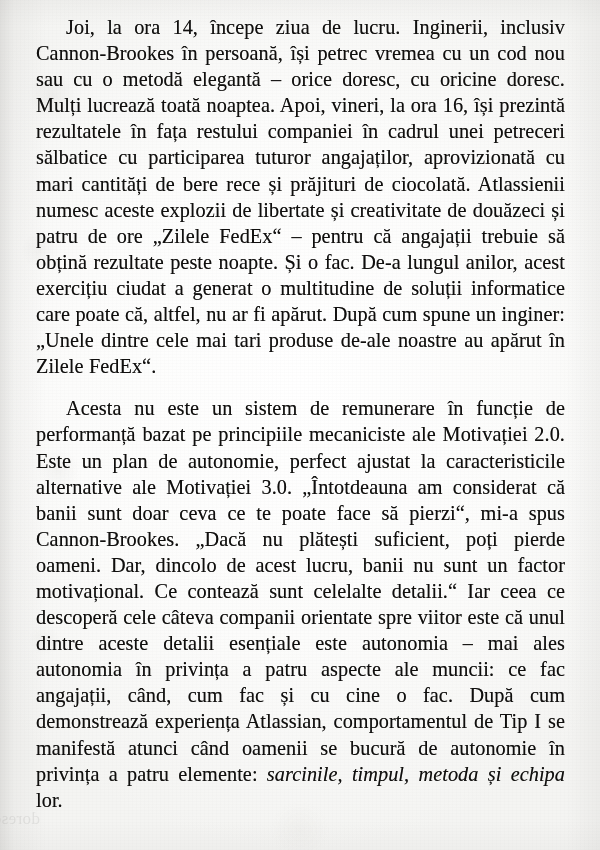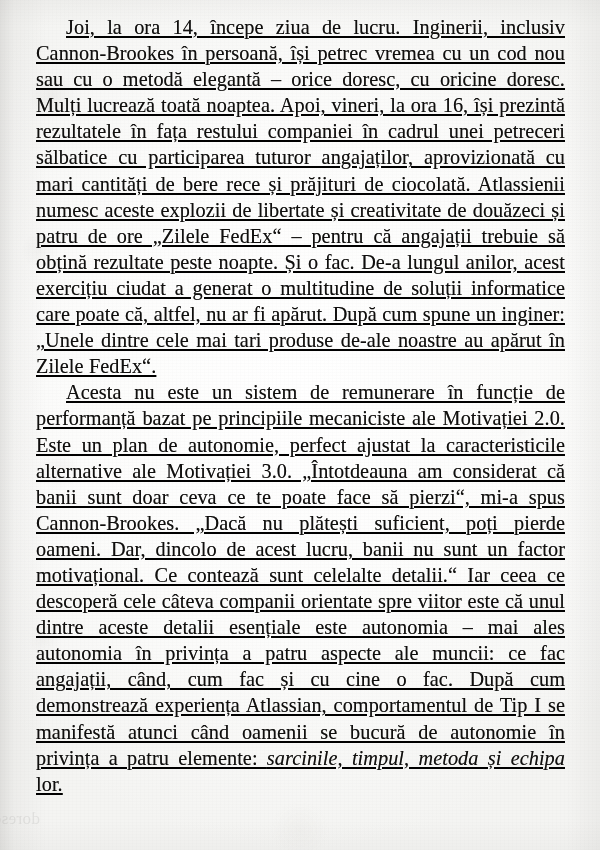--- a/index.html
+++ b/index.html
@@ -57,42 +57,41 @@
       repeating-linear-gradient(90deg, rgba(120,118,115,0.045) 0px, rgba(120,118,115,0.045) 1px, rgba(255,255,255,0) 1px, rgba(255,255,255,0) 4px);
   }
 
   
   .text-column {
     position: absolute;
     left: 36px;
     top: 14px;
     width: 529px;
     z-index: 3;
-    text-decoration: underline;
   }
 
   .para {
     margin: 0;
     text-align: justify;
     text-justify: inter-word;
     font-size: 20.3px;
     line-height: 26.1px;
     color: #100f0e;
     letter-spacing: 0.05px;
     word-spacing: 0.2px;
     text-indent: 30px;
     hyphens: manual;
     -webkit-font-smoothing: antialiased;
     text-shadow: 0 0 0.6px rgba(20,19,18,0.50);
   }
   .para.last-line-natural {
     text-align-last: left;
   }
   .para + .para {
-    margin-top: 0;
+    margin-top: 16px;
   }
   em {
     font-style: italic;
   }
 
   
   .bleed {
     position: absolute;
     z-index: 2;
     left: 40px;

